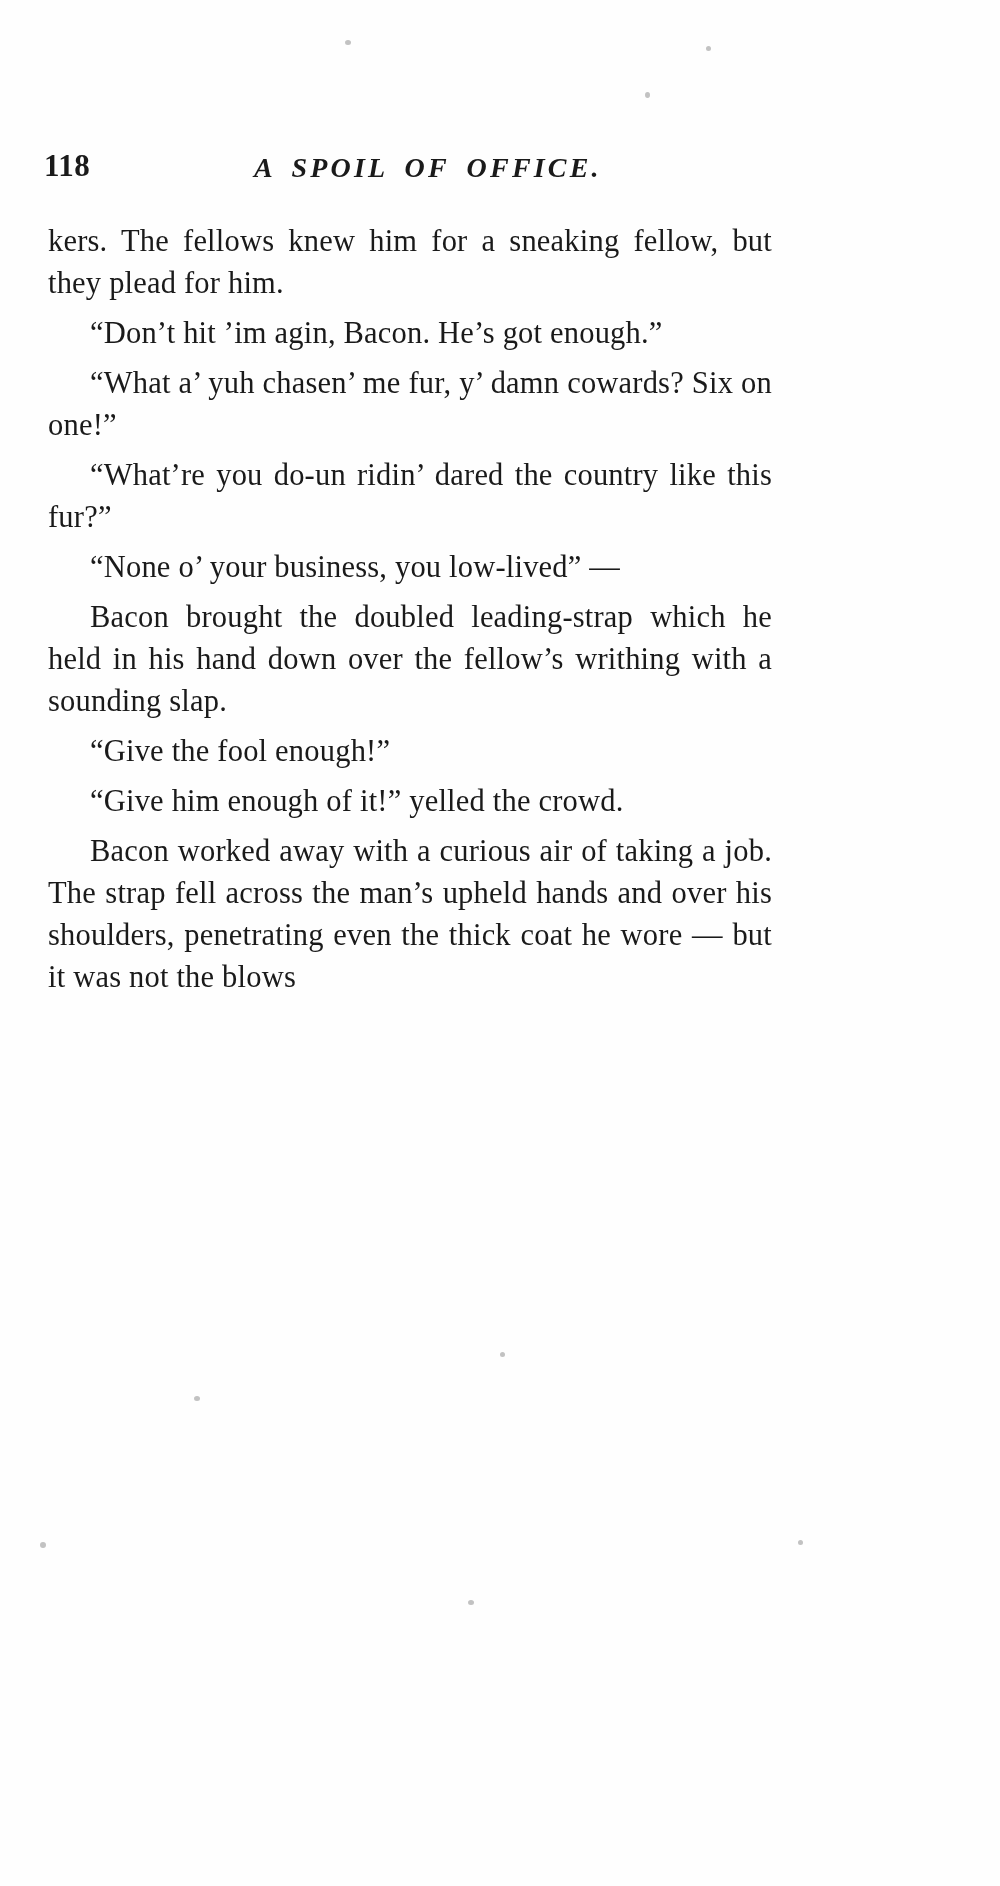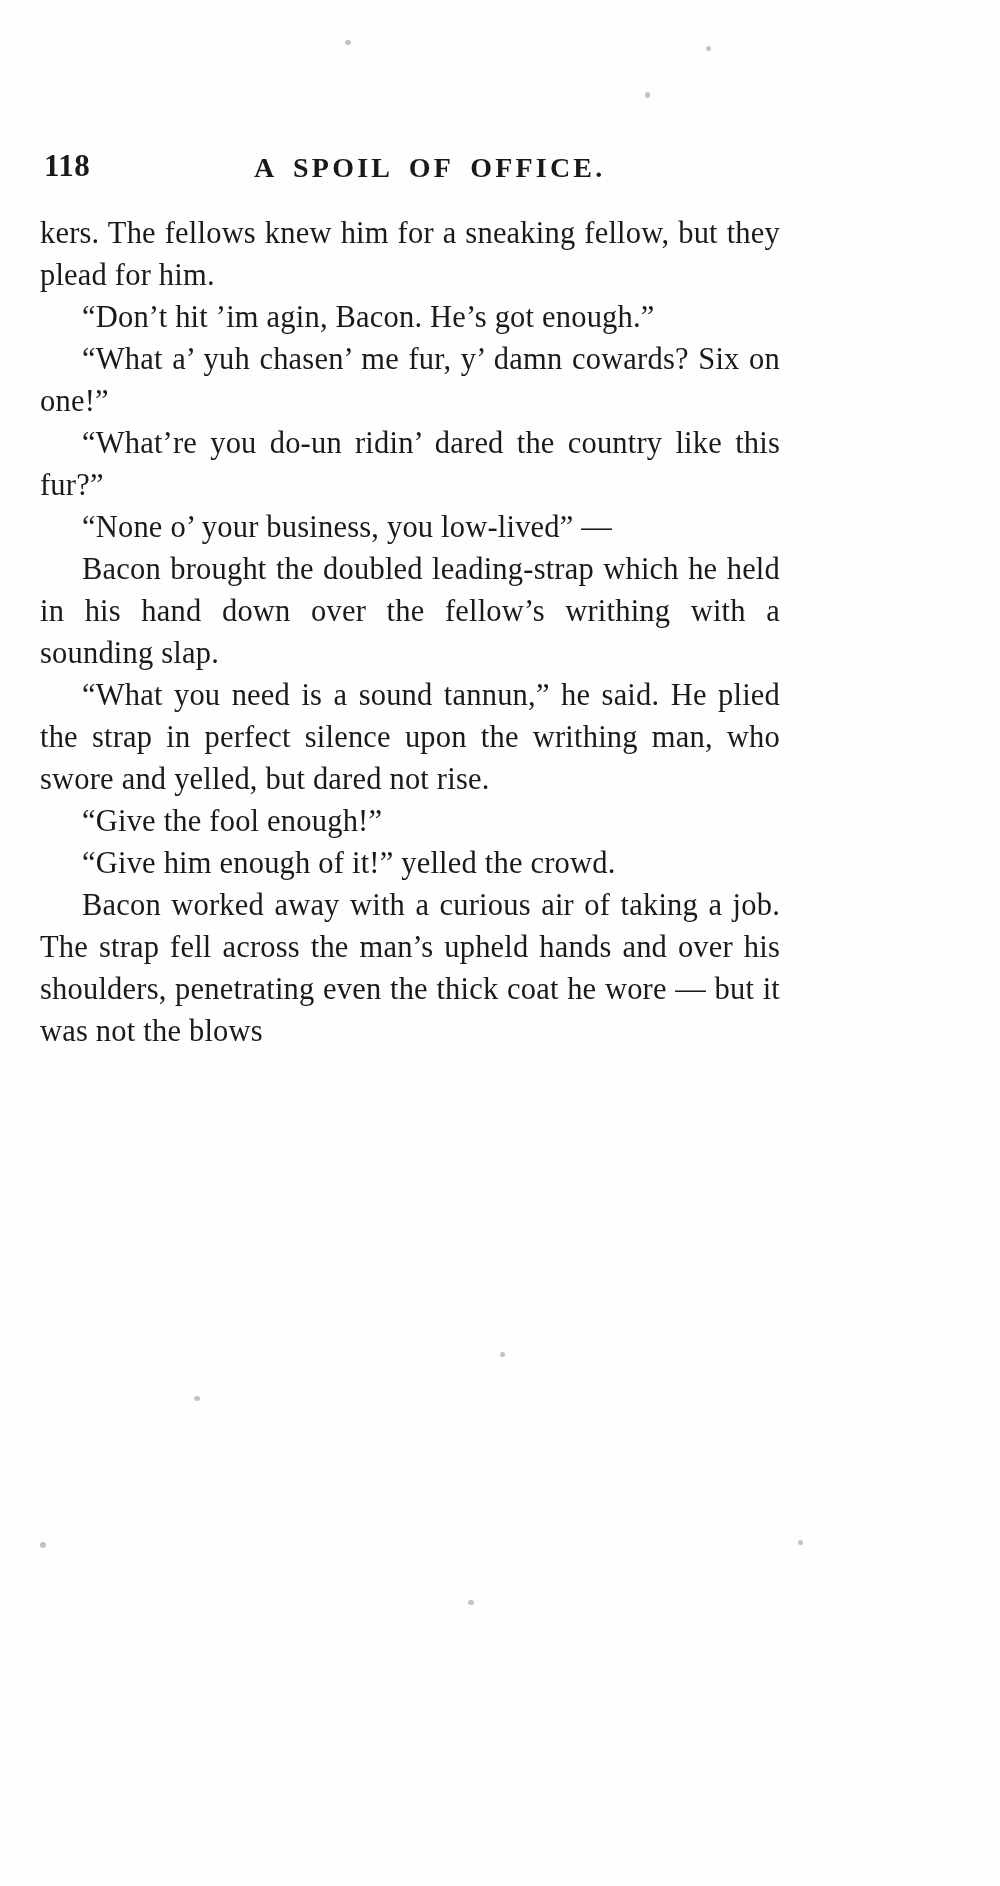--- a/index.html
+++ b/index.html
@@ -33,37 +33,38 @@
   }
   .folio {
     width: 210px;
     font-size: 31px;
     font-weight: bold;
     letter-spacing: 0.5px;
     font-family: "Liberation Serif", serif;
   }
   .running-title {
     font-size: 28px;
+    font-style: italic;
     font-weight: bold;
     letter-spacing: 3.2px;
     word-spacing: 7px;
   }
   .body-text {
     position: absolute;
     top: 212px;
     left: 40px;
     width: 740px;
     font-size: 30.5px;
     line-height: 42px;
     text-align: justify;
     text-justify: inter-word;
     letter-spacing: 0.2px;
   }
   .body-text p {
-    margin: 0;
+    margin: 8px;
   }
   .body-text p.indent {
     text-indent: 42px;
   }
 </style>
 </head>
 <body>
 
 <div class="page">
 
@@ -81,19 +82,18 @@
     <div class="running-title">A SPOIL OF OFFICE.</div>
   </div>
 
   <div class="body-text">
     <p>kers.   The fellows knew him for a sneaking fellow, but they plead for him.</p>
     <p class="indent">“Don’t hit ’im agin, Bacon.  He’s got enough.”</p>
     <p class="indent">“What a’ yuh chasen’ me fur, y’ damn cowards?   Six on one!”</p>
     <p class="indent">“What’re you do-un ridin’ dared the country like this fur?”</p>
     <p class="indent">“None o’ your business, you low-lived” —</p>
     <p class="indent">Bacon brought the doubled leading-strap which he held in his hand down over the fellow’s writhing with a sounding slap.</p>
-    <p class="indent">“What you need is a sound tannun,” he said. He plied the strap in perfect silence upon the writhing man, who swore and yelled, but dared not rise.</p>
     <p class="indent">“Give the fool enough!”</p>
     <p class="indent">“Give him enough of it!” yelled the crowd.</p>
     <p class="indent">Bacon worked away with a curious air of taking a job.   The strap fell across the man’s upheld hands and over his shoulders, penetrating even the thick coat he wore — but it was not the blows</p>
   </div>
 
 </div>
 
 </body></html>

